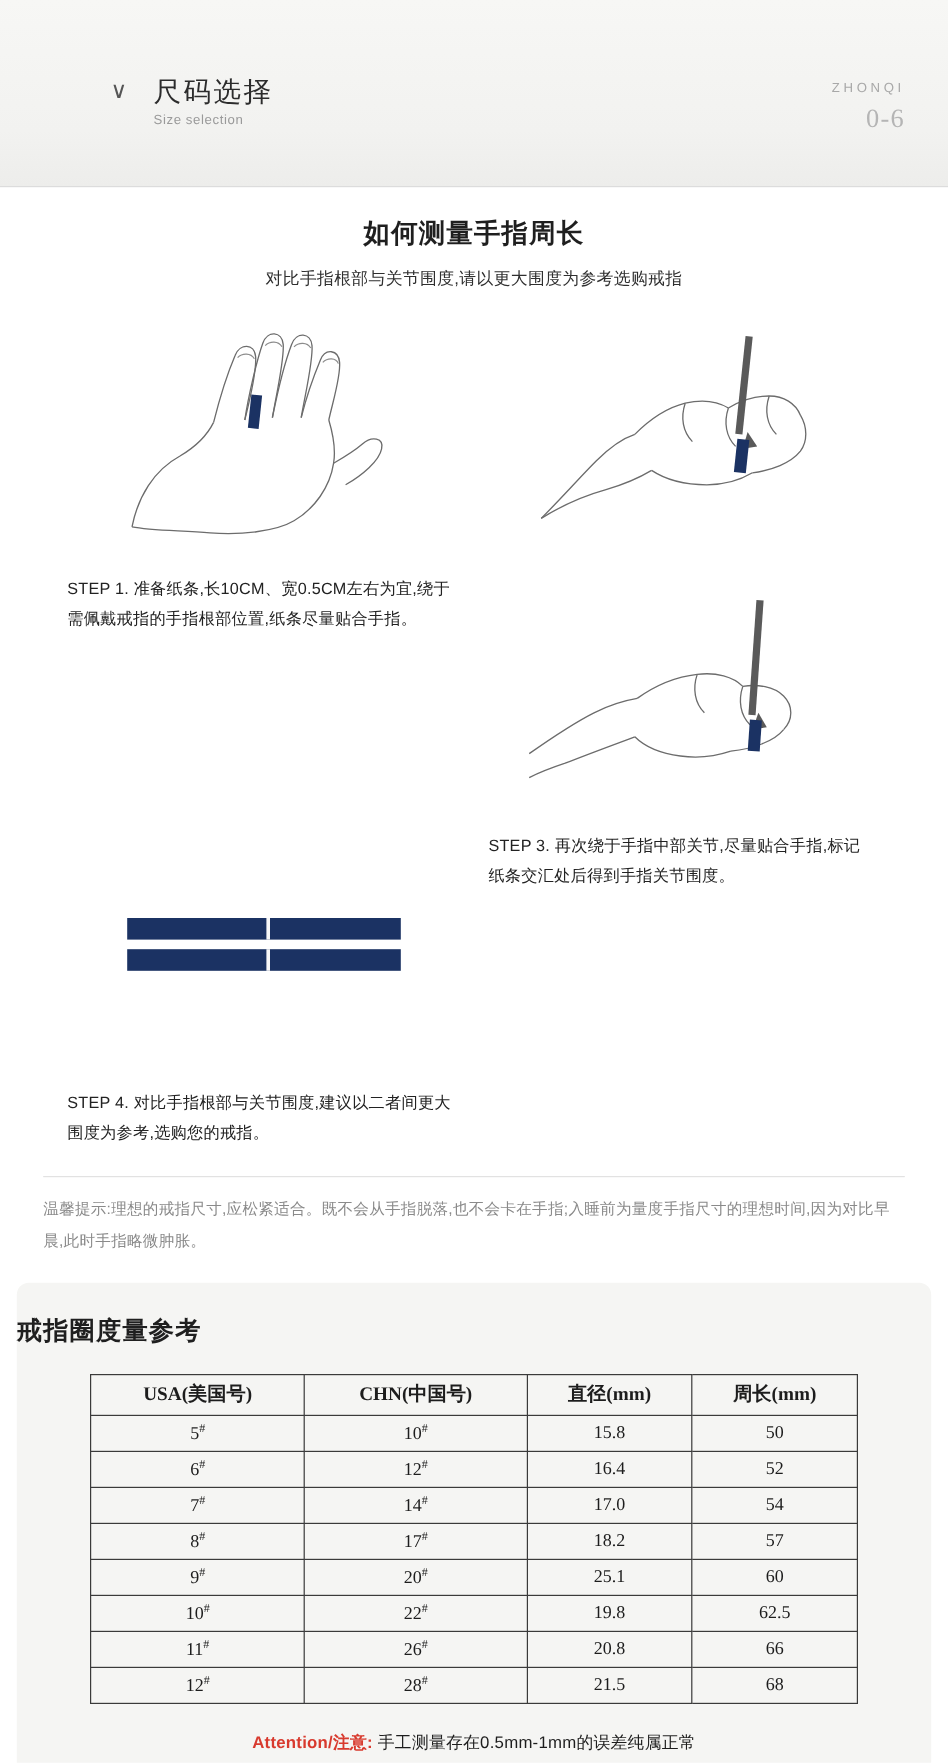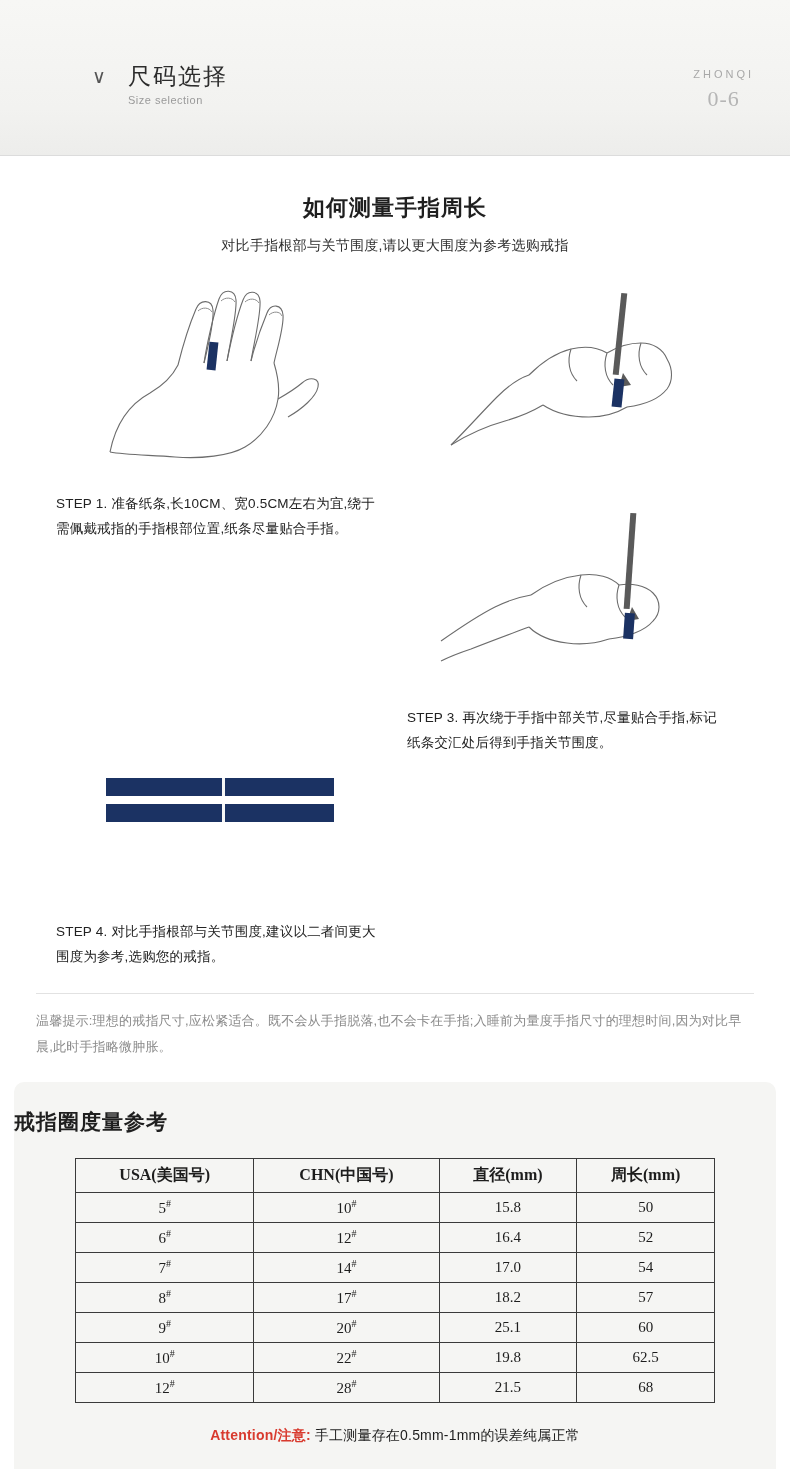--- a/index.html
+++ b/index.html
@@ -46,38 +46,38 @@
     font-size: 11px;
     color: #9a9a9a;
     letter-spacing: 0.5px;
     margin-top: 4px;
     font-family: "Liberation Sans", sans-serif;
   }
   .header-right {
     position: absolute;
     right: 36px;
     top: 68px;
-    text-align: center;
+    text-align: right;
   }
   .brand {
     font-size: 11px;
     letter-spacing: 3px;
     color: #a8a8a8;
   }
   .page-num {
     font-size: 22px;
     color: #b5b5b5;
     letter-spacing: 1px;
     margin-top: 6px;
     font-family: "Liberation Serif", serif;
   }
 
   
   .measure {
-    padding: 37px 0 0 0;
+    padding: 24px 0 0 0;
   }
   .measure h2 {
     margin: 0;
     text-align: center;
     font-size: 22px;
     font-weight: bold;
     letter-spacing: 1px;
     color: #1f1f1f;
   }
   .measure .lead {
@@ -345,20 +345,26 @@
           <td>25.1</td>
           <td>60</td>
         </tr>
         <tr>
           <td>10<sup>#</sup></td>
           <td>22<sup>#</sup></td>
           <td>19.8</td>
           <td>62.5</td>
         </tr>
         <tr>
+          <td>11<sup>#</sup></td>
+          <td>26<sup>#</sup></td>
+          <td>20.8</td>
+          <td>66</td>
+        </tr>
+        <tr>
           <td>12<sup>#</sup></td>
           <td>28<sup>#</sup></td>
           <td>21.5</td>
           <td>68</td>
         </tr>
       </tbody>
   </table>
   <div class="attention">
     <span class="warn">Attention/注意:</span>
     <span class="msg">手工测量存在0.5mm-1mm的误差纯属正常</span>

